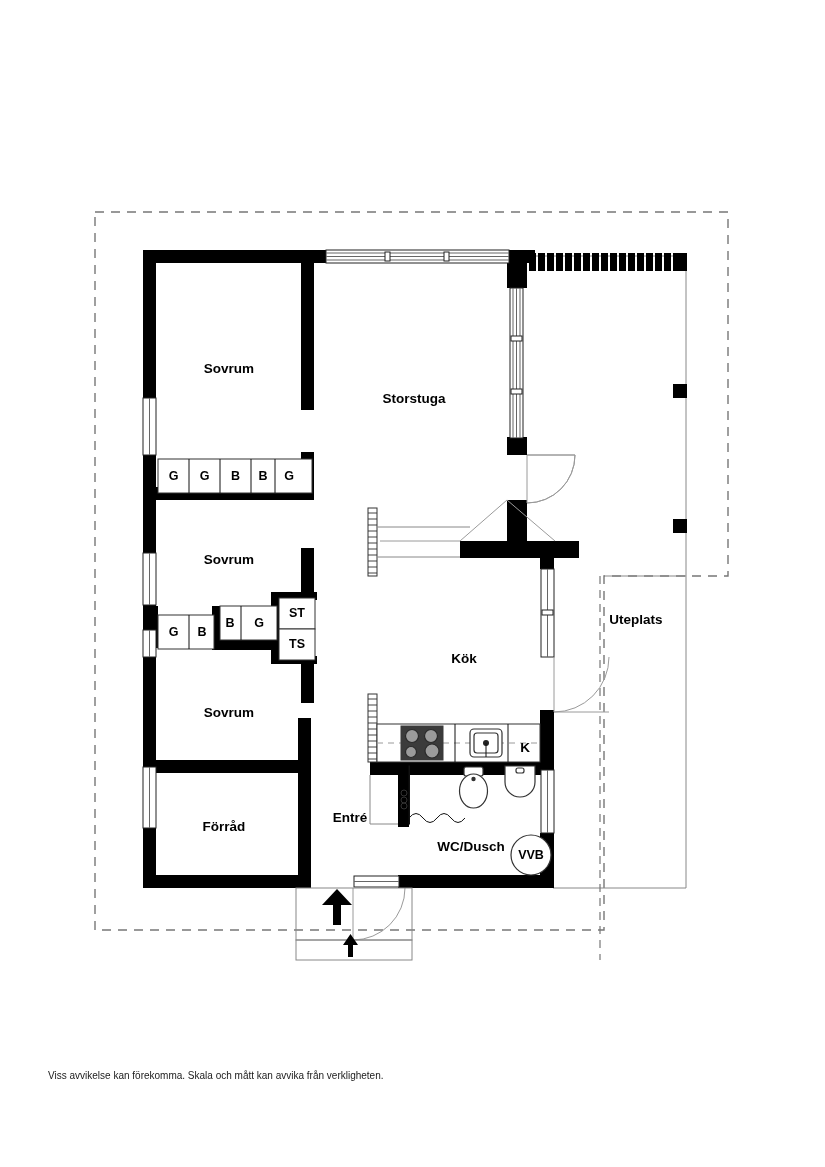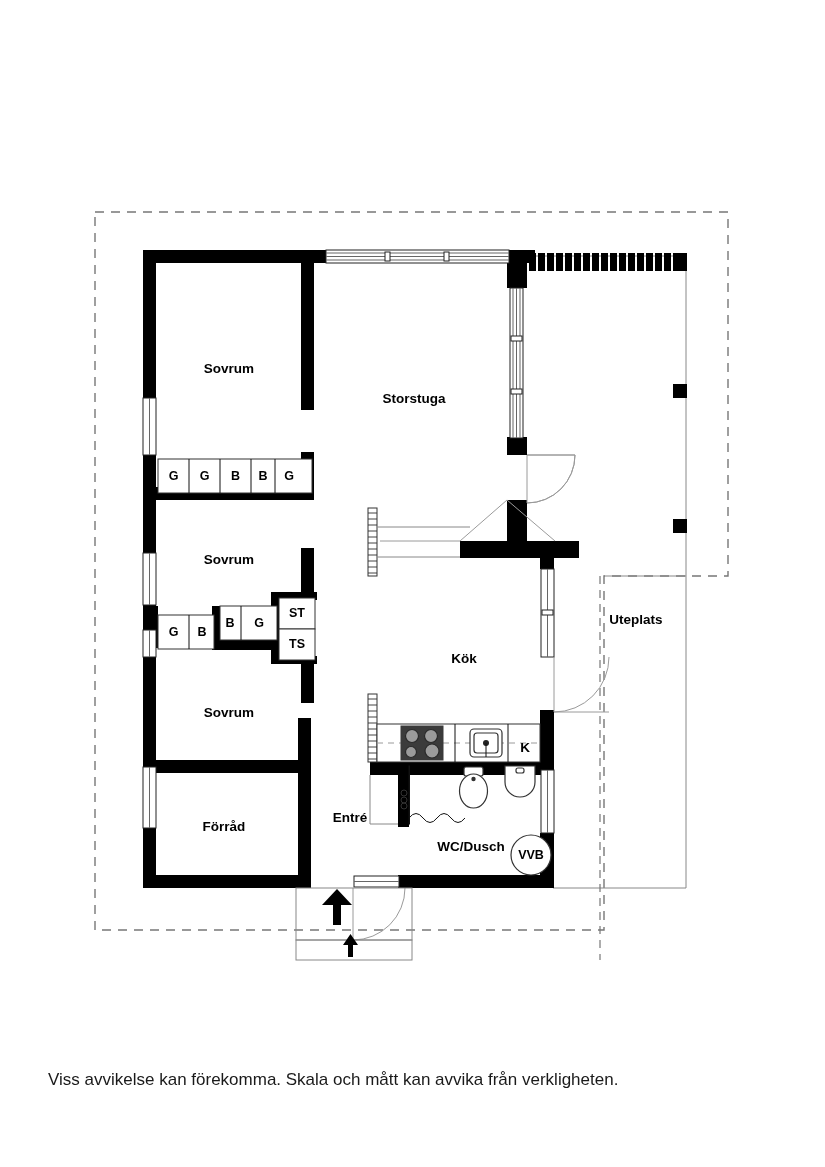--- a/index.html
+++ b/index.html
@@ -47,21 +47,21 @@
     text-anchor: middle;
     dominant-baseline: middle;
   }
   .lbl-room   { font-size: 13.5px; }
   .lbl-small  { font-size: 12.5px; }
   .caption {
     position: absolute;
     left: 48px;
     top: 1070px;
     font-family: "Liberation Sans", sans-serif;
-    font-size: 17px;
+    font-size: 10px;
     color: #1a1a1a;
     white-space: nowrap;
   }
 </style>
 </head>
 <body>
 
 <div id="floorplan-root">
 
 <svg id="plan" viewBox="0 0 825 1167" xmlns="http://www.w3.org/2000/svg">

